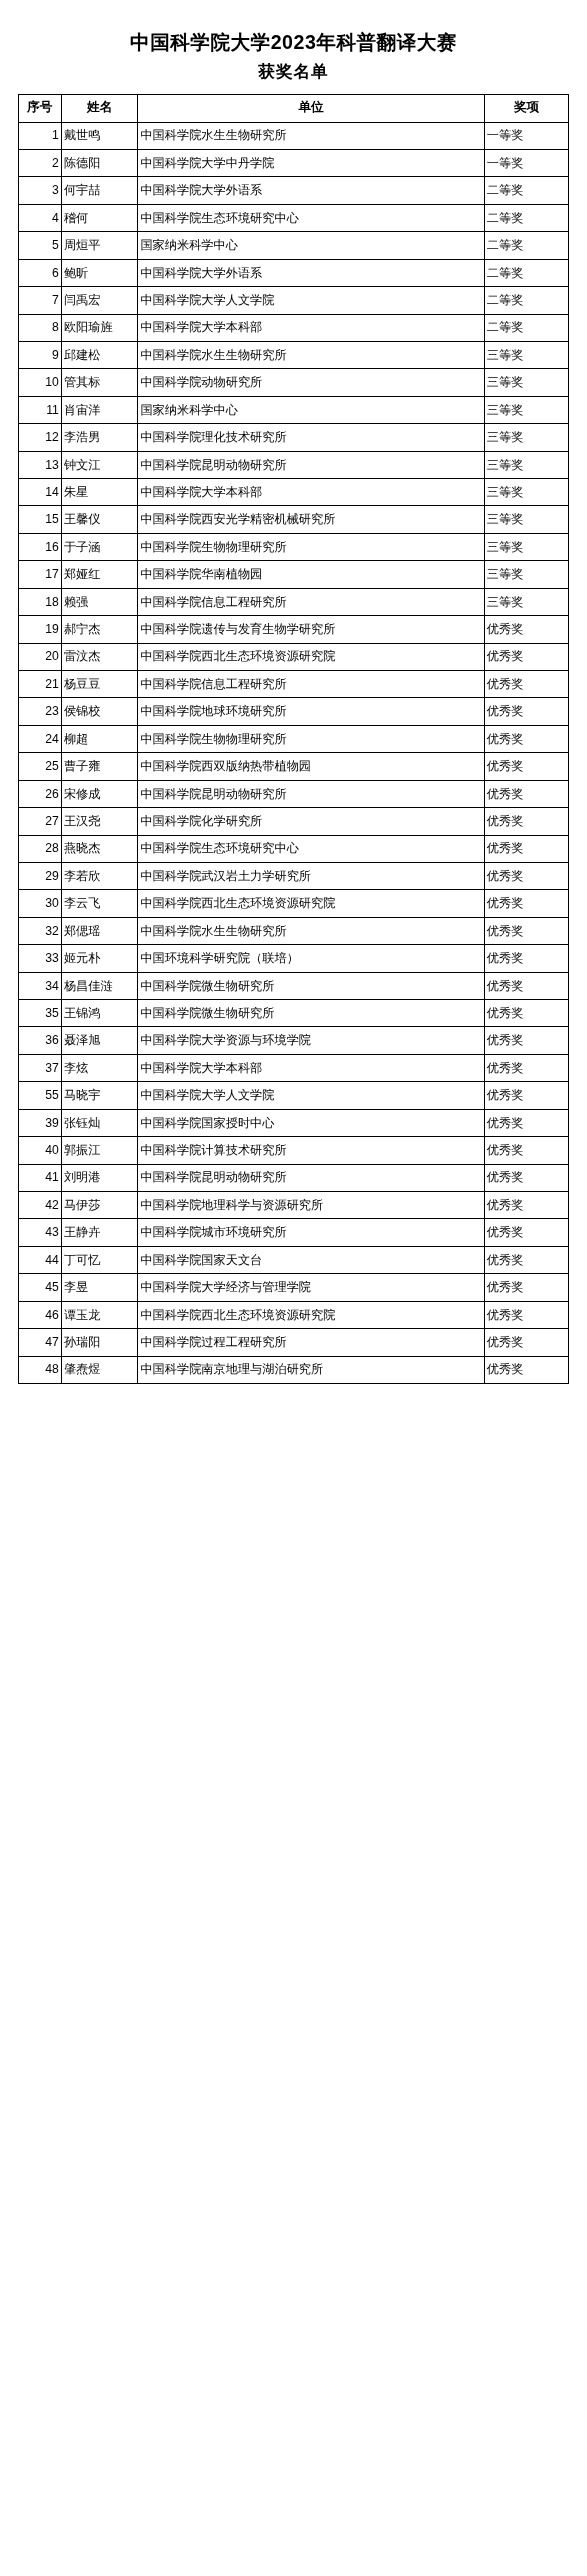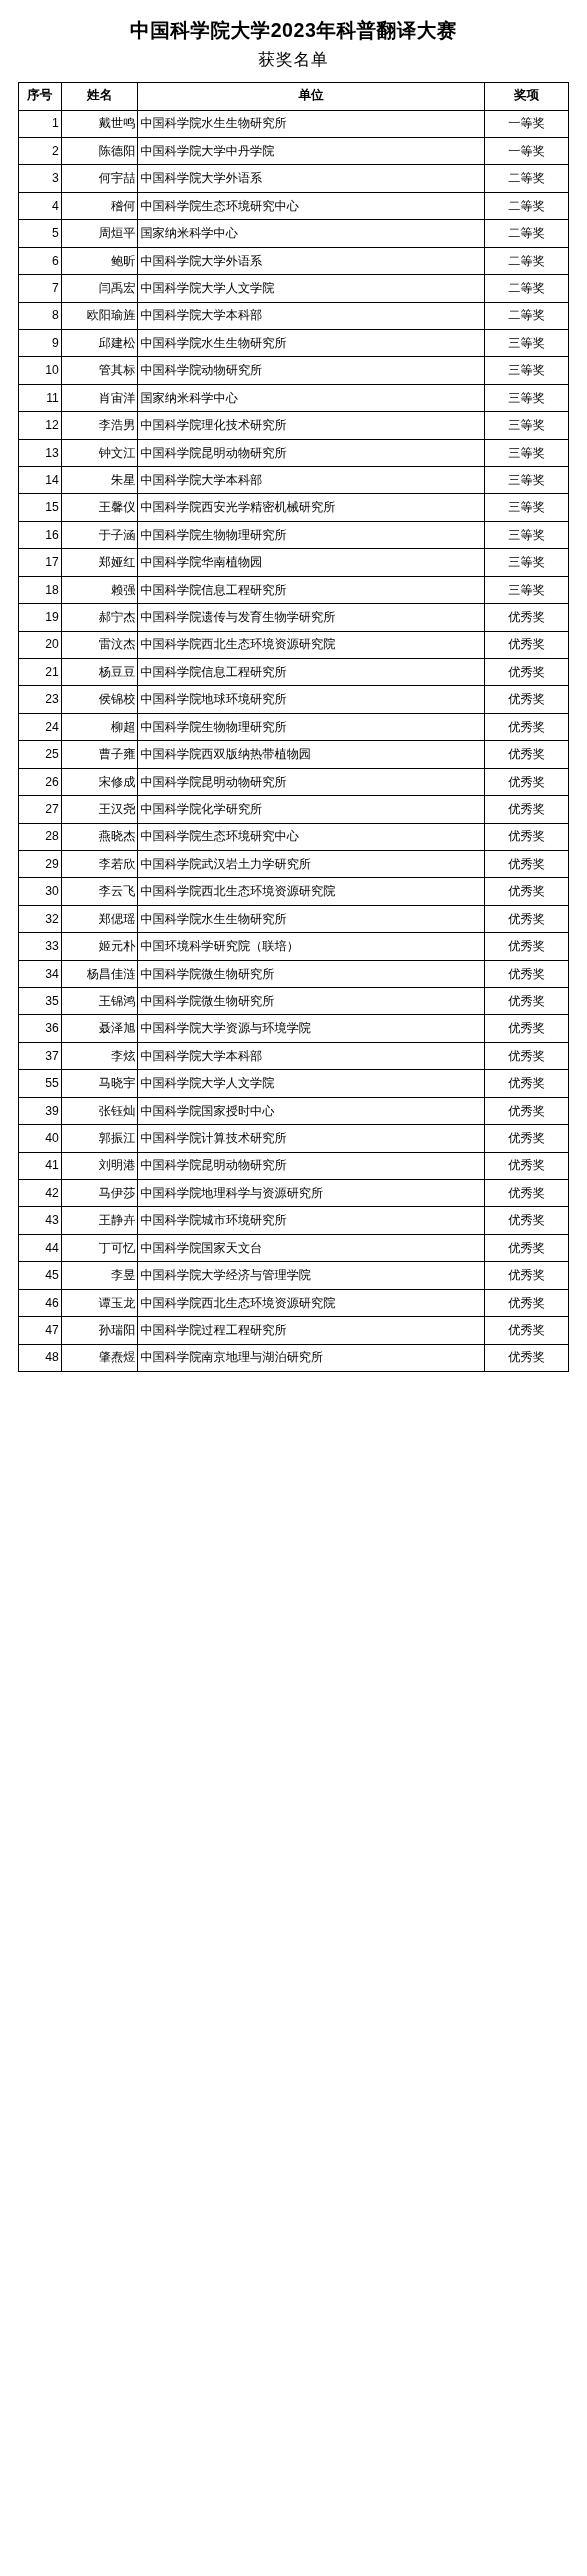--- a/index.html
+++ b/index.html
@@ -17,26 +17,26 @@
     box-sizing: border-box;
     padding: 7.8px 17.6px 9.8px 17.6px;
     background: #ffffff;
   }
   .doc-title {
     text-align: center;
     font-size: 19.6px;
     font-weight: bold;
     letter-spacing: 0.5px;
     line-height: 1.5;
-    margin: 8px 0 2px 0;
+    margin: 20px 0 2px 0;
   }
   .doc-subtitle {
     text-align: center;
     font-size: 16.6px;
-    font-weight: normal;
+    font-weight: bold;
     letter-spacing: 1px;
     line-height: 1.6;
     margin: 2px 0 7.8px 0;
   }
   table.award-table {
     border-collapse: collapse;
     width: 100%;
     table-layout: fixed;
   }
   table.award-table th,
@@ -54,29 +54,28 @@
   col.c-idx { width: 43px; }
   col.c-name { width: 76px; }
   col.c-unit { width: 344px; }
   col.c-award { width: 84px; }
 
   td.idx {
     text-align: right;
     padding-right: 7.8px;
   }
   td.name {
-    text-align: right;
+    text-align: left;
     padding-left: 7.8px;
   }
   td.unit {
     text-align: left;
     padding-left: 9.8px;
   }
   td.award {
-    text-align: center;
   }
 </style>
 </head>
 <body>
 
 <div class="page">
   <div class="doc-title">中国科学院大学2023年科普翻译大赛</div>
   <div class="doc-subtitle">获奖名单</div>
 
   <table class="award-table">

